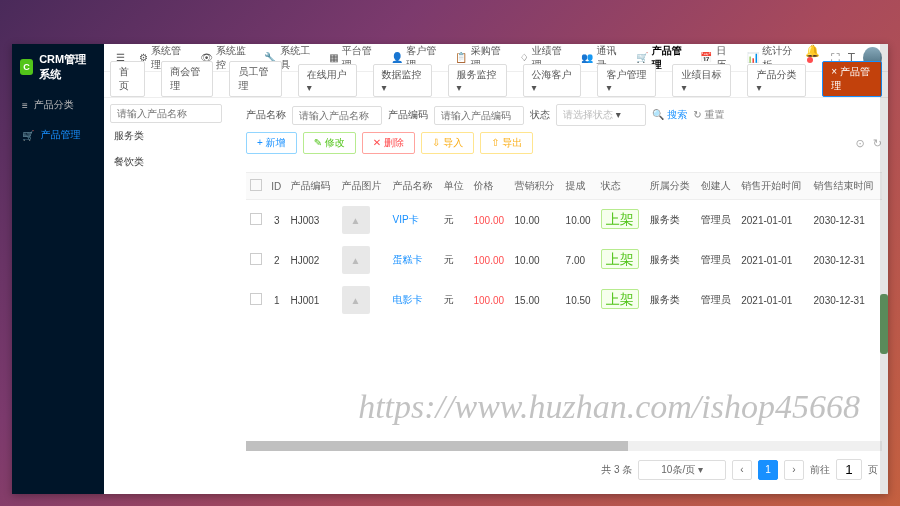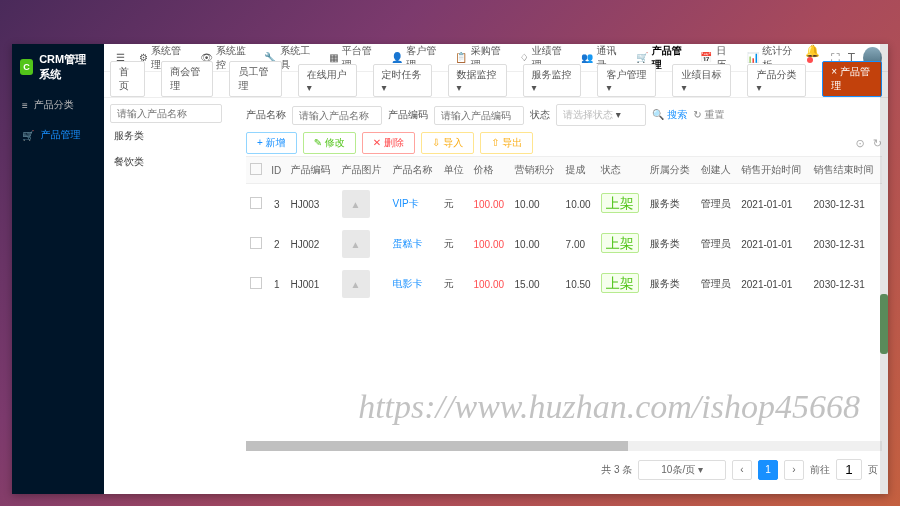--- a/index.html
+++ b/index.html
@@ -134,21 +134,21 @@
 }
 .filters input, .filters .sel {
   padding: 3px 6px;
   border: 1px solid #ddd;
   border-radius: 2px;
   font-size: 10px;
   width: 90px;
 }
 .link-btn { color: #1890ff; cursor: pointer; }
 .link-gray { color: #888; cursor: pointer; }
-.toolbar { display: flex; gap: 6px; margin-bottom: 2px; align-items: center; }
+.toolbar { display: flex; gap: 6px; margin-bottom: 18px; align-items: center; }
 .tbtn {
   padding: 3px 10px;
   border-radius: 2px;
   font-size: 10px;
   border: 1px solid;
   background: #fff;
   cursor: pointer;
 }
 .tbtn.add { color: #1890ff; border-color: #91d5ff; }
 .tbtn.edit { color: #52c41a; border-color: #b7eb8f; }
@@ -261,23 +261,23 @@
         <span>T</span>
         <span class="avatar"></span>
       </div>
     </div>
 
     <div class="tabs">
       <span class="tab">首页</span>
       <span class="tab">商会管理</span>
       <span class="tab">员工管理</span>
       <span class="tab"><span>在线用户</span> ▾</span>
-      <span class="tab"><span>定时任务</span> ▾</span>
       <span class="tab"><span>数据监控</span> ▾</span>
       <span class="tab"><span>服务监控</span> ▾</span>
+      <span class="tab"><span>公海客户</span> ▾</span>
       <span class="tab"><span>客户管理</span> ▾</span>
       <span class="tab"><span>业绩目标</span> ▾</span>
       <span class="tab"><span>产品分类</span> ▾</span>
       <span class="tab primary">× 产品管理</span>
     </div>
 
     <div class="content">
       <div class="cat-panel">
         <input class="cat-search" placeholder="请输入产品名称" style="">
         <div class="cat-item">服务类</div>

